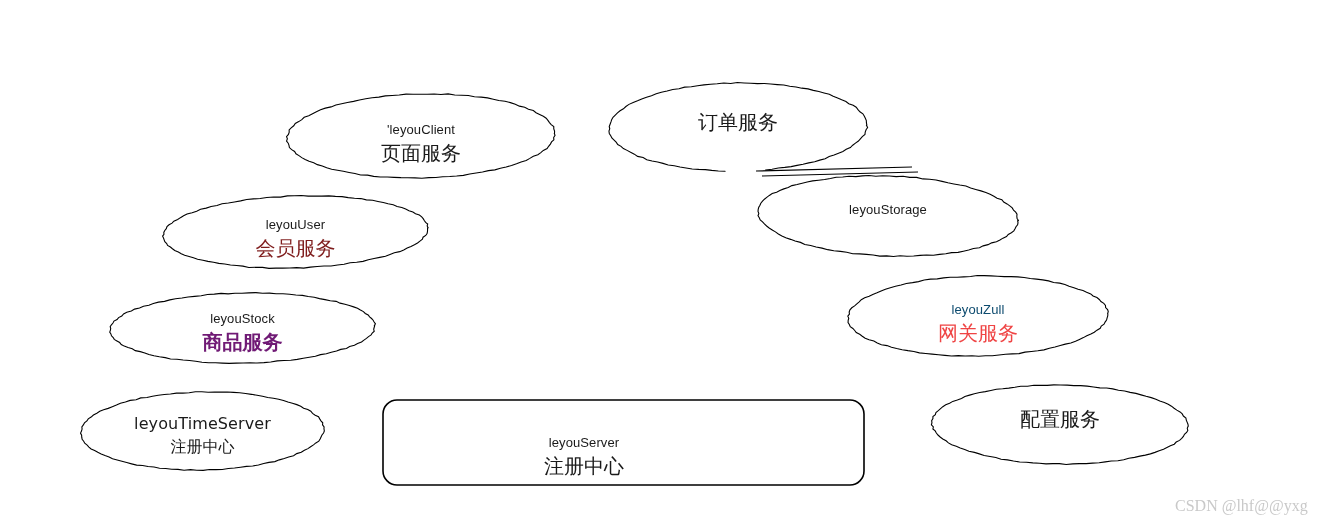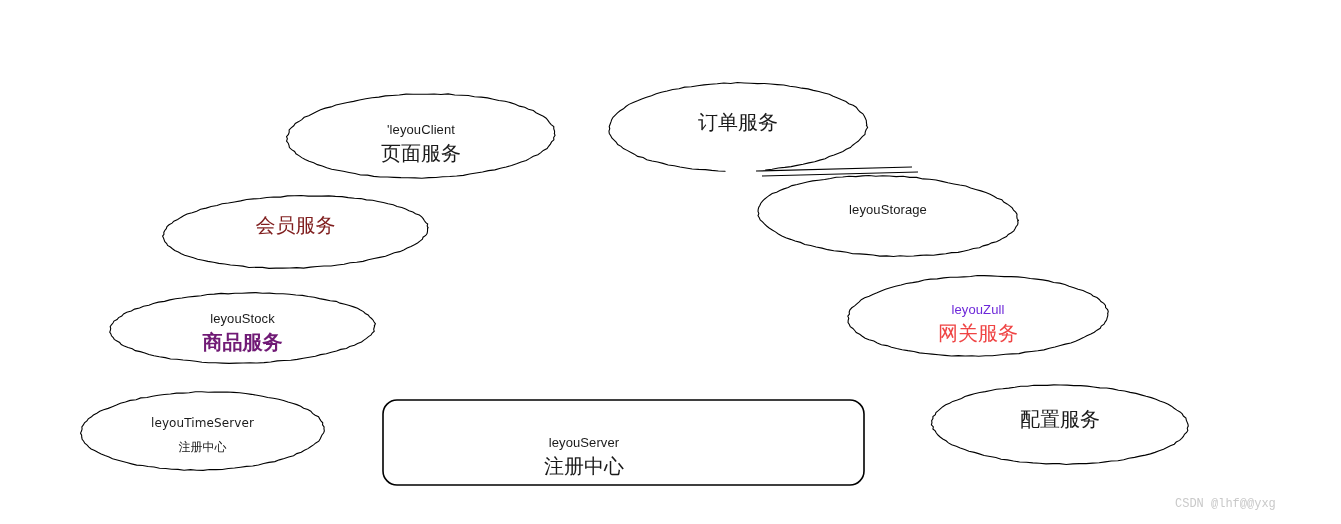--- a/index.html
+++ b/index.html
@@ -48,28 +48,28 @@
     font-size: 20px;
     line-height: 24px;
     white-space: nowrap;
   }
   
   .alt-font .ttl, .alt-font .sub {
     font-family: "Liberation Sans", "DejaVu Sans", sans-serif;
   }
   .dejavu .ttl, .dejavu .sub {
     font-family: "DejaVu Sans", sans-serif;
-    font-size: 12px;
+    font-size: 16px;
   }
 
   .watermark {
     position: absolute;
     color: #c9c9c9;
-    font-size: 12px;
-    font-family: Liberation Mono, monospace;
+    font-size: 16px;
+    font-family: Liberation Serif, serif;
     white-space: nowrap;
     user-select: none;
   }
 </style>
 </head>
 <body>
 
 <div id="canvas" style="background: rgb(255, 255, 255);">
 
   <svg class="layer" id="shape-layer" viewBox="0 0 1341 524" xmlns="http://www.w3.org/2000/svg">
@@ -93,37 +93,38 @@
           <div class="sub" style="color: rgb(26, 26, 26);">页面服务</div>
         </div>
       </div>
       <div class="node alt-font" style="left: 609px; top: 83px; width: 258px; height: 88px;">
         <div class="labels" style="top: 27px;">
           <div class="sub" style="color: rgb(26, 26, 26);">订单服务</div>
         </div>
       </div>
       <div class="node alt-font" style="left: 163px; top: 196px; width: 265px; height: 72px;">
         <div class="labels" style="top: 17px;">
+          <div class="ttl" style="color: rgb(26, 26, 26);">leyouUser</div>
           <div class="sub" style="color: #7f1d1d;">会员服务</div>
         </div>
       </div>
       <div class="node alt-font" style="left: 758px; top: 176px; width: 260px; height: 80px;">
         <div class="labels" style="top: 22px;">
           <div class="ttl" style="color: rgb(26, 26, 26);">leyouStorage</div>
         </div>
       </div>
       <div class="node alt-font" style="left: 110px; top: 293px; width: 265px; height: 70px;">
         <div class="labels" style="top: 14px;">
           <div class="ttl" style="color: rgb(26, 26, 26);">leyouStock</div>
           <div class="sub" style="color: #701a75; font-weight: bold;">商品服务</div>
         </div>
       </div>
       <div class="node alt-font" style="left: 848px; top: 276px; width: 260px; height: 80px;">
         <div class="labels" style="top: 22px;">
-          <div class="ttl" style="color: #6d28d9;">leyouZull</div>
+          <div class="ttl" style="color: #0c4a6e;">leyouZull</div>
           <div class="sub" style="color: #ef4444;">网关服务</div>
         </div>
       </div>
       <div class="node dejavu" style="left: 81px; top: 392px; width: 243px; height: 78px;">
         <div class="labels" style="top: 20px;">
           <div class="ttl" style="color: rgb(26, 26, 26);">leyouTimeServer</div>
           <div class="sub" style="color: rgb(26, 26, 26);">注册中心</div>
         </div>
       </div>
       <div class="node alt-font" style="left: 932px; top: 385px; width: 256px; height: 79px;">

